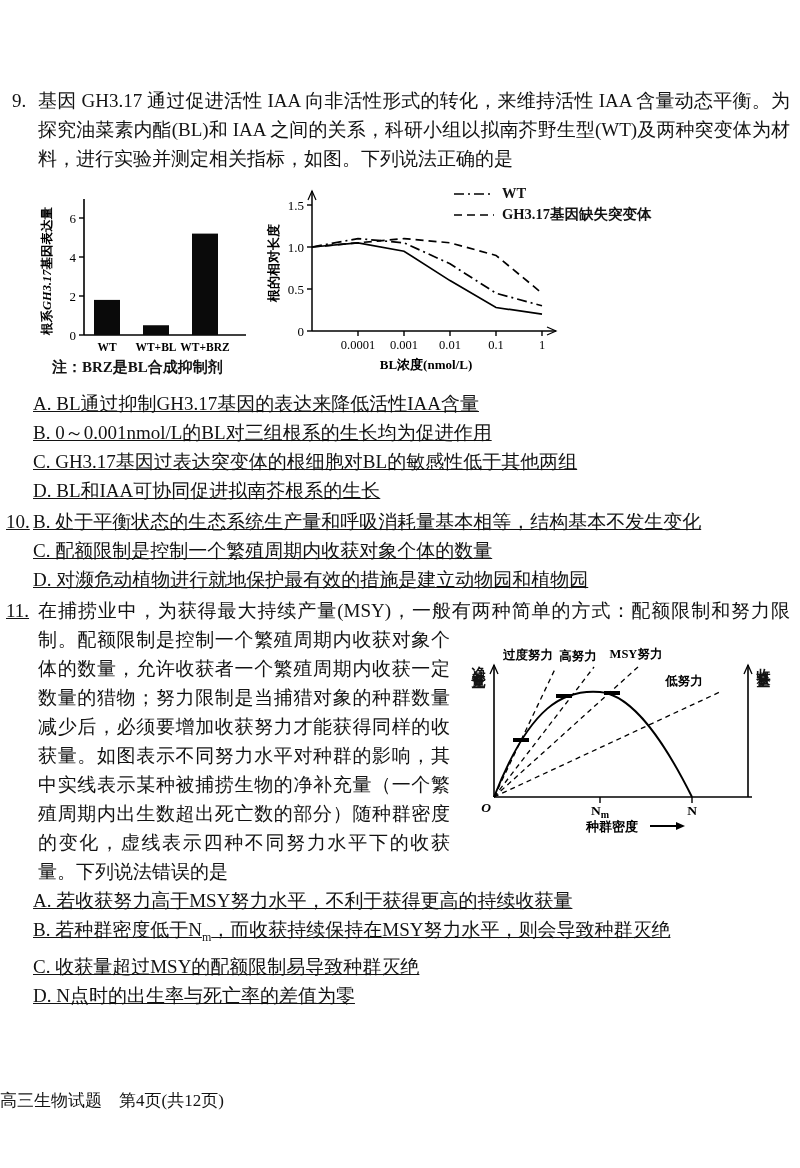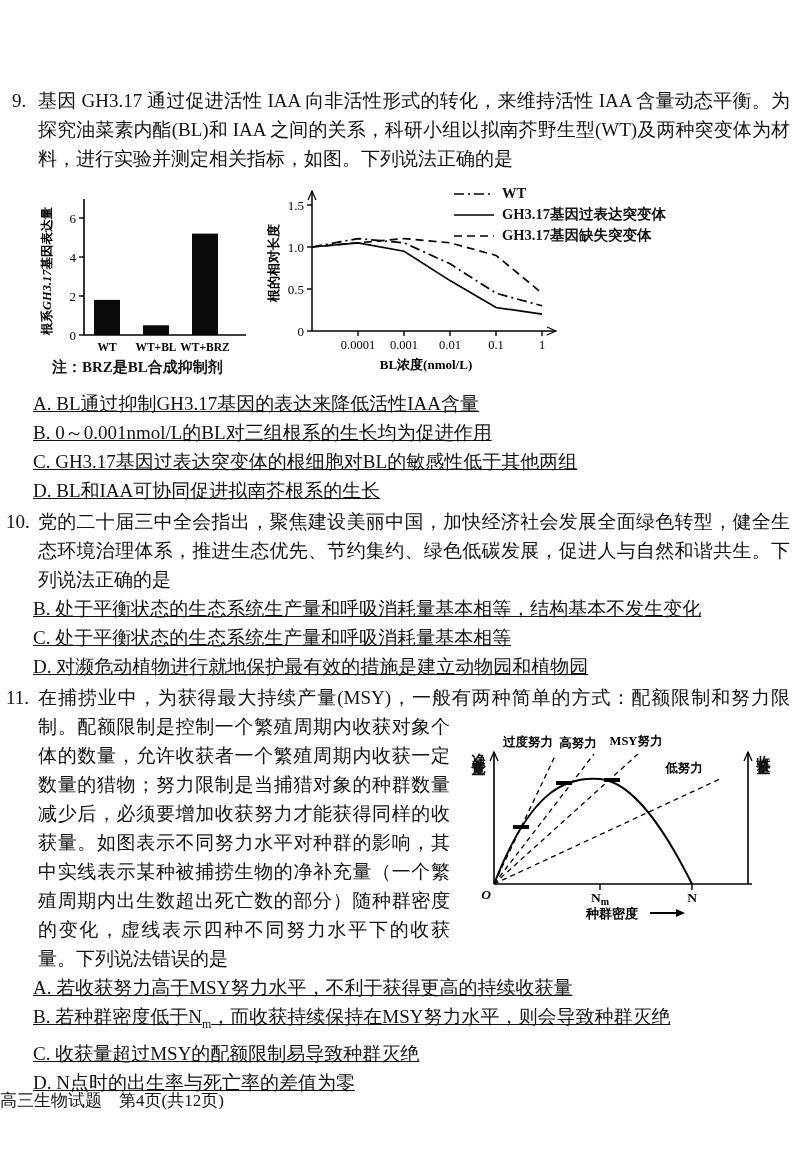--- a/index.html
+++ b/index.html
@@ -6,21 +6,21 @@
   html,body { margin:0; padding:0; background:#ffffff; }
   .page {
     width:800px; height:1168px; position:relative; overflow:hidden;
     background:#fff; color:#131313;
     font-family:"Liberation Serif","DejaVu Serif",serif;
     font-size:19px; line-height:29px;
   }
   .content { padding:86px 10px 0 0; }
   .question { position:relative; padding-left:38px; }
   .qnum { position:absolute; left:12px; top:0; }
-  #q10 .qnum, #q11 .qnum { left:6px; }
+  #q10 .qnum, #q11 .qnum { left:6px;text-decoration:underline; }
   .stem { text-align:justify; }
   .option { margin-left:-5px; text-align:justify; }
   .options { margin-top:0;text-decoration:underline; }
 
   
   .fig9 { position:relative; height:212px; margin-top:4px; }
   #barSvg { position:absolute; left:0; top:8px; }
   .bar-note { position:absolute; left:14px; top:180px; font-size:15px; font-weight:bold; line-height:20px; }
   #lineSvg { position:absolute; left:228px; top:2px; }
   .legend { position:absolute; left:415px; top:6px; }
@@ -100,47 +100,40 @@
           </svg>
         <div id="lineLegend" class="legend">
             <div class="legend-row">
               <svg width="42" height="10">
                 <line x1="1" y1="5" x2="41" y2="5" stroke="#000" stroke-width="1.7" stroke-dasharray="10 4 2 4"></line>
               </svg>
               <span>WT</span>
             </div>
             <div class="legend-row">
               <svg width="42" height="10">
-                <line x1="1" y1="5" x2="41" y2="5" stroke="#000" stroke-width="1.7"></line>
-              </svg>
-              <span>GH3.17基因过表达突变体</span>
-            </div>
-            <div class="legend-row">
-              <svg width="42" height="10">
                 <line x1="1" y1="5" x2="41" y2="5" stroke="#000" stroke-width="1.7" stroke-dasharray="8 5"></line>
               </svg>
               <span>GH3.17基因缺失突变体</span>
             </div>
           </div>
       </div>
 
       <div class="options">
         <div class="option">A. BL通过抑制GH3.17基因的表达来降低活性IAA含量</div>
         <div class="option">B. 0～0.001nmol/L的BL对三组根系的生长均为促进作用</div>
         <div class="option">C. GH3.17基因过表达突变体的根细胞对BL的敏感性低于其他两组</div>
         <div class="option">D. BL和IAA可协同促进拟南芥根系的生长</div>
       </div>
     </div>
 
     <div class="question" id="q10" style="margin-top:2px;">
       <span class="qnum">10.</span>
-      <div class="stem">党的二十届三中全会指出，聚焦建设美丽中国，加快经济社会发展全面绿色转型，健全生态环境治理体系，推进生态优先、节约集约、绿色低碳发展，促进人与自然和谐共生。下列说法正确的是</div>
       <div class="options">
         <div class="option">B. 处于平衡状态的生态系统生产量和呼吸消耗量基本相等，结构基本不发生变化</div>
-        <div class="option">C. 处于平衡状态的生态系统生产量和呼吸消耗量基本相等</div>
+        <div class="option">C. 配额限制是控制一个繁殖周期内收获对象个体的数量</div>
         <div class="option">D. 对濒危动植物进行就地保护最有效的措施是建立动物园和植物园</div>
       </div>
     </div>
 
     <div class="question" id="q11" style="margin-top:2px;">
       <span class="qnum">11.</span>
       <div class="stem">
         <span>在捕捞业中，为获得最大持续产量(MSY)，一般有两种简单的方式：配额限制和努力限制。</span><span class="msy-fig">
           <svg id="msySvg" width="330" height="200" viewBox="0 0 330 200">
 

